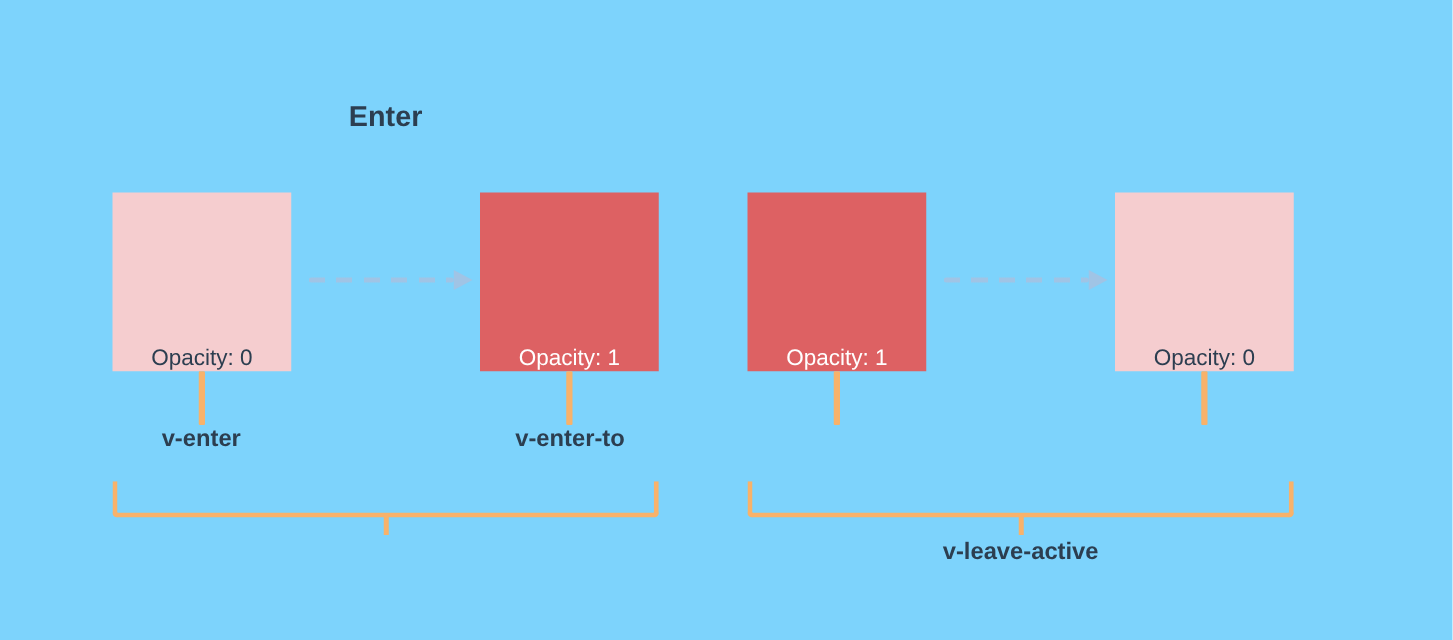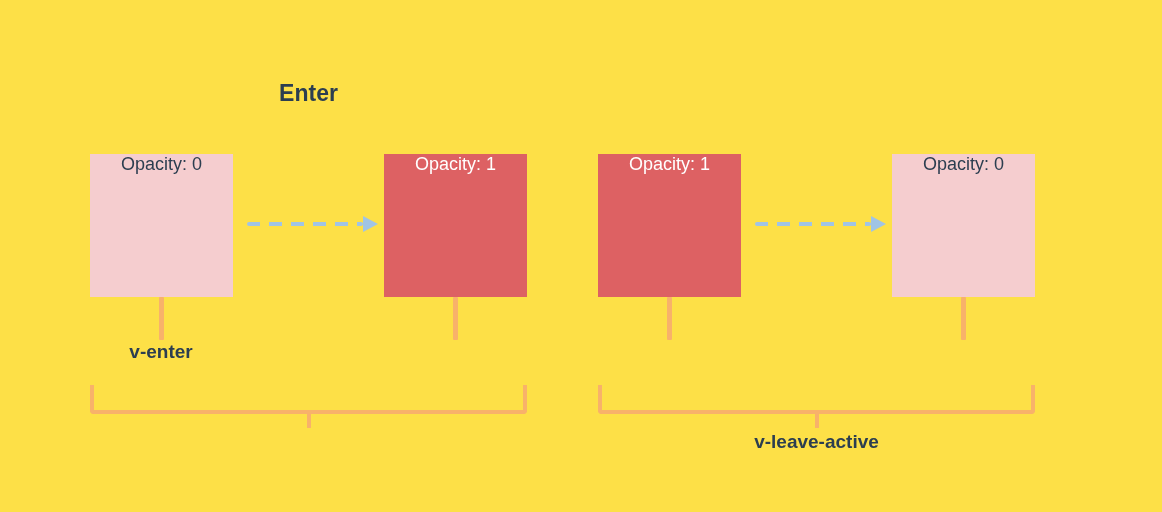--- a/index.html
+++ b/index.html
@@ -4,21 +4,21 @@
 <style>
   html, body {
     margin: 0;
     padding: 0;
     background: #ffffff;
   }
   .canvas {
     position: relative;
     width: 1162px;
     height: 512px;
-    background: #fde047;
+    background: #7dd3fc;
     font-family: "Liberation Sans", sans-serif;
     overflow: hidden;
   }
   .panel {
     position: absolute;
     top: 80px;
     width: 437px;
     height: 380px;
   }
   #panel-enter { left: 90px; }
@@ -35,21 +35,21 @@
     font-weight: 700;
     color: #2c3e50;
   }
 
   .box {
     position: absolute;
     top: 74px;
     width: 143px;
     height: 143px;
     display: flex;
-    align-items: flex-start;
+    align-items: flex-end;
     justify-content: center;
     font-size: 18px;
   }
   .box.start { left: 0; }
   .box.end   { left: 294px; }
   .box.pink  { background: #f5cdcf; color: #2c3e50; }
   .box.red   { background: #dd6163; color: #ffffff; }
 
   .arrow {
     position: absolute;
@@ -152,20 +152,21 @@
     </div>
 
     <div class="box end red">
       <span>Opacity: 1</span>
     </div>
 
     <div class="connector start"></div>
     <div class="connector end"></div>
 
     <div class="class-label start">v-enter</div>
+    <div class="class-label end">v-enter-to</div>
 
     <div class="bracket"></div>
     <div class="bracket-tick"></div>
   </div>
 
   <div class="panel" id="panel-leave">
 
     <div class="box start red">
       <span>Opacity: 1</span>
     </div>

